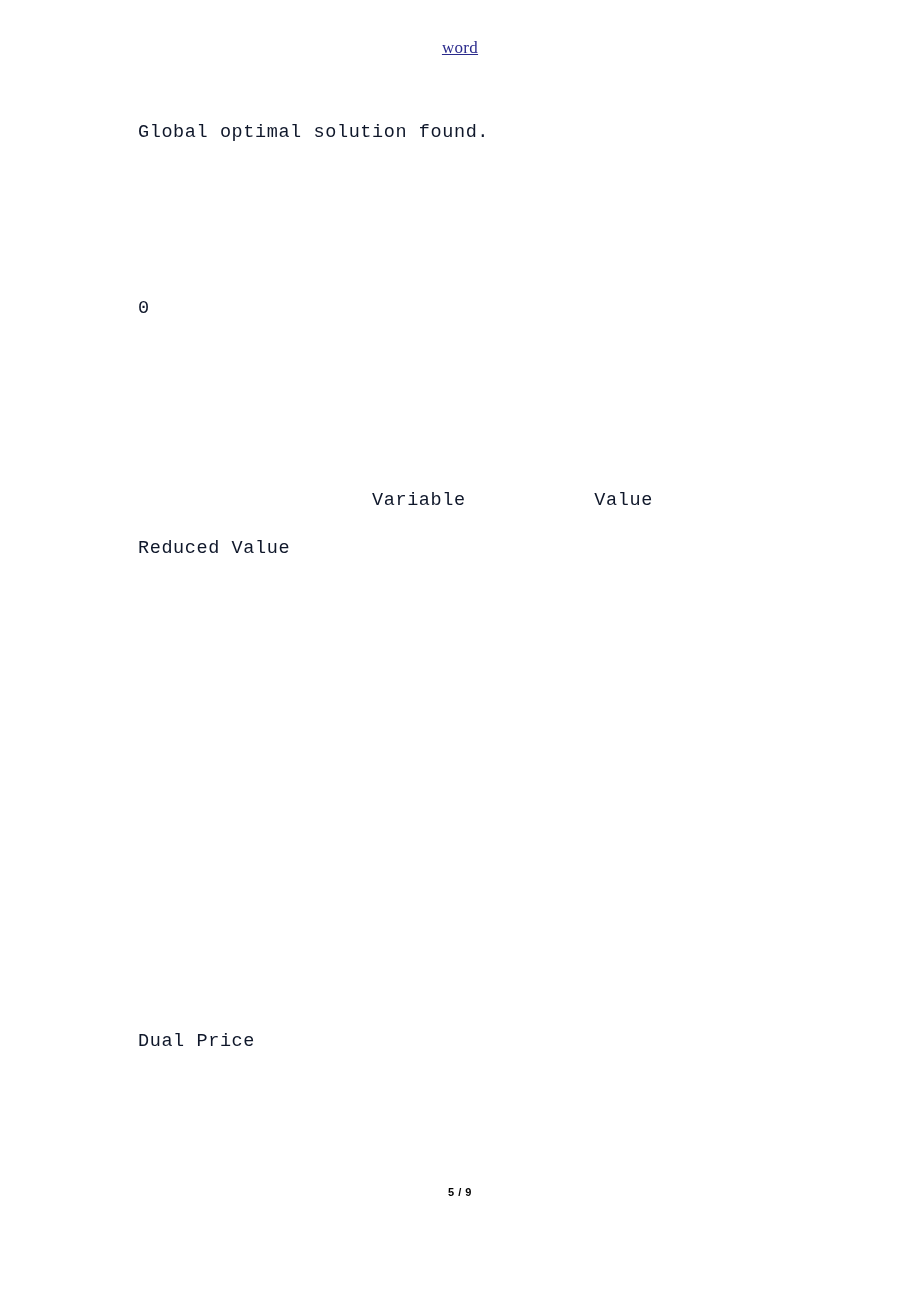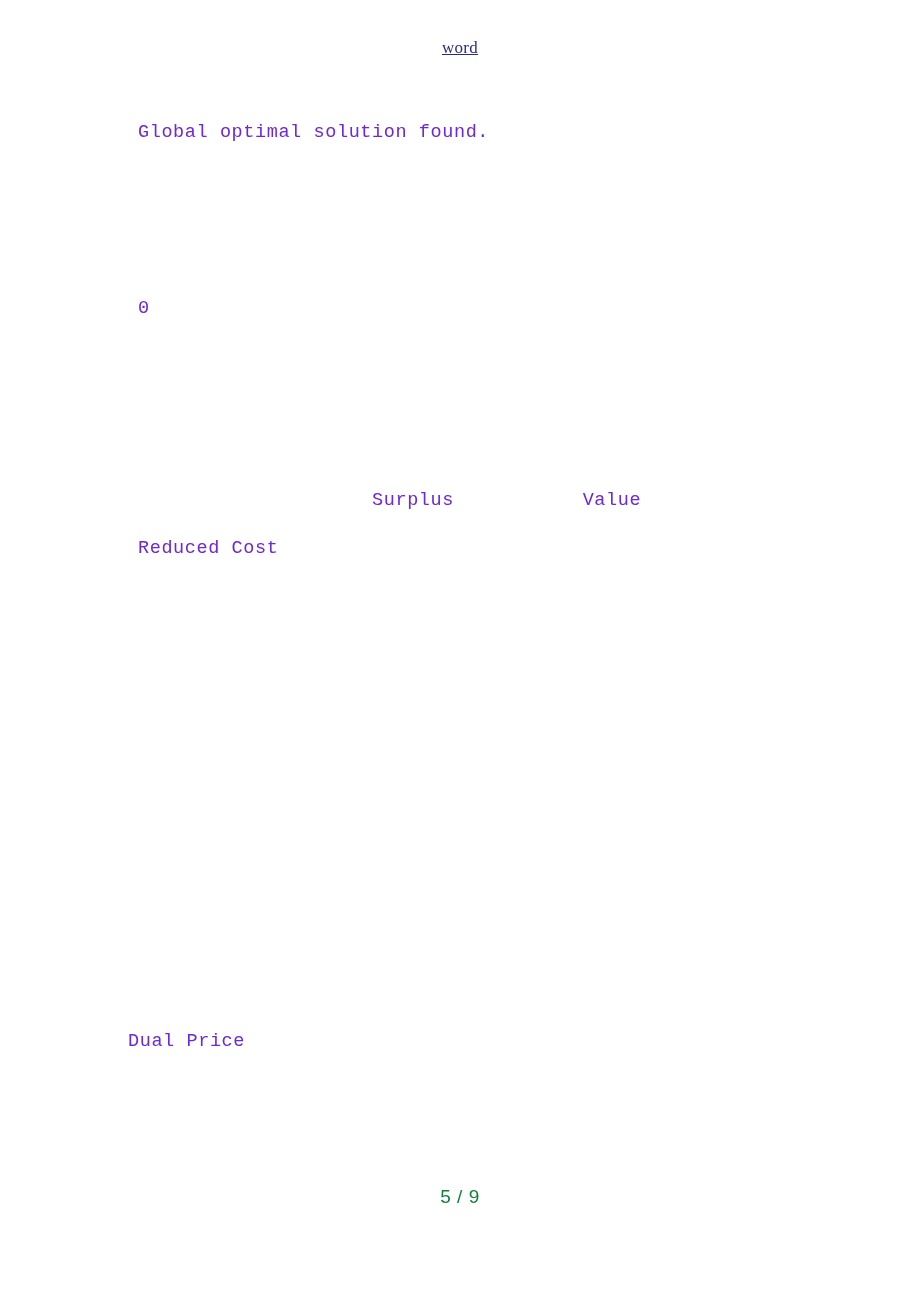--- a/index.html
+++ b/index.html
@@ -28,60 +28,61 @@
     color: #2a2a8c;
     text-decoration: underline;
     letter-spacing: 0.3px;
     cursor: pointer;
   }
   .mono-line {
     position: absolute;
     font-family: "Liberation Mono", "DejaVu Sans Mono", monospace;
     font-size: 18.5px;
     line-height: 22px;
-    color: #6d28d9;
+    color: #0f172a;
     white-space: pre;
     letter-spacing: 0.6px;
   }
   .line-status      { left: 138px; top: 122px; }
   .line-iterlabel   { left: 138px; top: 250px; }
   .line-itervalue   { left: 138px; top: 298px; }
   .line-varheader   { left: 138px; top: 490px; }
   .line-varheader2  { left: 138px; top: 538px; }
   .line-rowheader   { left: 138px; top: 983px; }
-  .line-rowheader2  { left: 128px; top: 1031px; }
+  .line-rowheader2  { left: 138px; top: 1031px; }
 
   .footer {
     position: absolute;
     top: 1186px;
     left: 0;
     width: 920px;
     text-align: center;
     font-family: "Liberation Sans", sans-serif;
-    font-size: 19px;
-    color: #15803d;
+    font-size: 11px;
+    color: #000000;
     letter-spacing: 0.5px;
+    font-weight: bold;
   }
 </style>
 </head>
 <body>
 
 <div class="page">
 
   <div class="header-link-row">
     <span class="header-link">word</span>
   </div>
 
   <div class="mono-line line-status">Global optimal solution found.</div>
 
 
   <div class="mono-line line-itervalue">0</div>
 
-  <div class="mono-line line-varheader">                    Surplus           Value</div>
+  <div class="mono-line line-varheader">                    Variable           Value</div>
 
-  <div class="mono-line line-varheader2">Reduced Cost</div>
+  <div class="mono-line line-varheader2">Reduced Value</div>
 
 
   <div class="mono-line line-rowheader2">Dual Price</div>
 
   <div class="footer">5 / 9</div>
 
 </div>
 
 </body></html>

